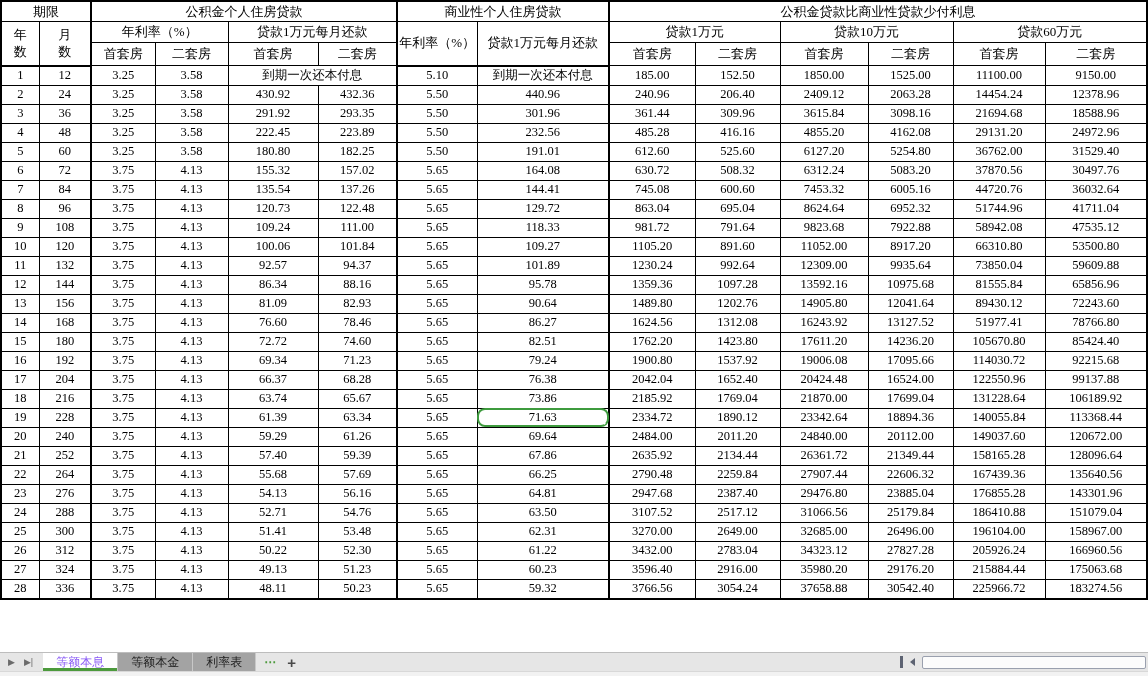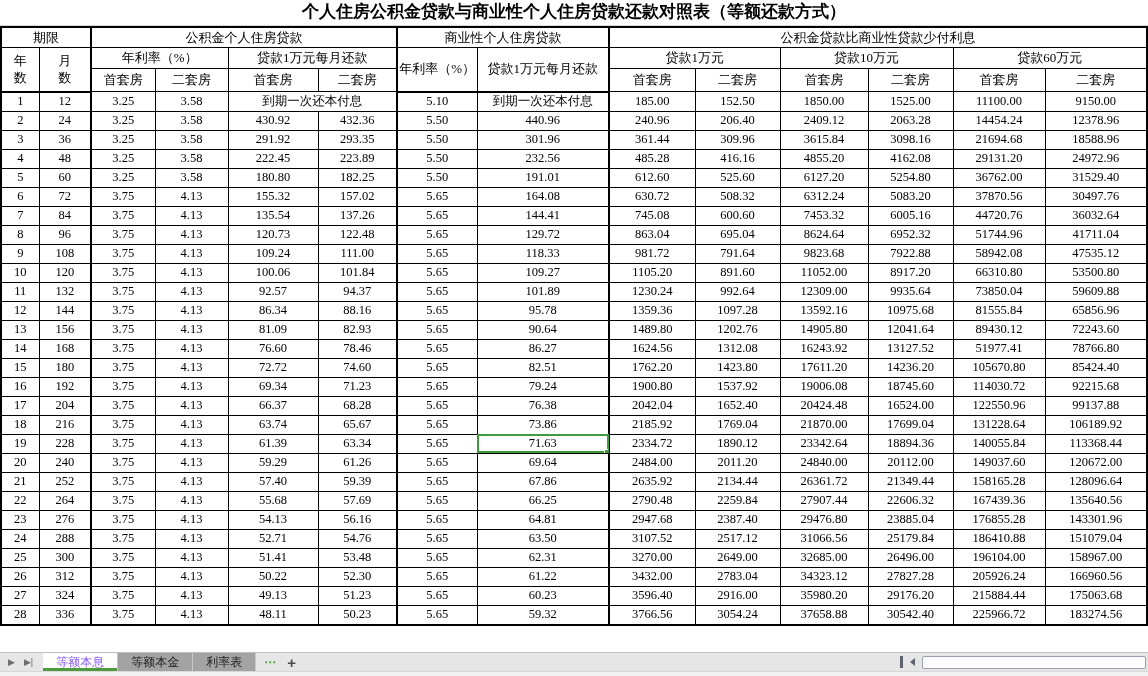--- a/index.html
+++ b/index.html
@@ -33,21 +33,21 @@
   table.sheet { border:2px solid #000; }
   thead th { font-weight:bold; font-size:13px; }
   tr.h1 th { height:19px; }
   tr.h2 th { height:20px; }
   tr.h3 th { height:22px; }
   .h3 th, .h2 th[rowspan] { border-bottom:2px solid #000; }
   tbody td { height:18px; font-size:12.5px; line-height:17px; }
   .sepR { border-right-width:2px !important; }
   .vert { display:inline-block; width:1.05em; line-height:1.35; word-break:break-all; white-space:normal; }
 
-  td.selected { position:relative; outline:2px solid var(--sel-green); outline-offset:-2px; }
+  td.selected { position:relative; outline:2px solid var(--sel-green); outline-offset:-2px;border-radius:8px; }
   td.selected::after {
     content:""; position:absolute; right:-1px; bottom:-1px; width:5px; height:5px;
     background:var(--sel-green); border:1px solid #fff; box-sizing:border-box;
   }
 
   .tabbar {
     position:absolute; left:0; top:652px; width:1148px; height:19px;
     background:#e6e6e6; border-top:1px solid #bdbdbd; box-sizing:border-box;
     display:flex; align-items:stretch; font-size:12px; color:#333;
   }
@@ -75,21 +75,20 @@
   .status-strip {
     position:absolute; left:0; top:671px; width:1148px; height:5px;
     background:#f2f2f2; border-top:1px solid #d8d8d8; box-sizing:border-box;
   }
 </style>
 </head>
 <body>
 
 <div class="app">
   <div class="grid-area">
-    <div class="title">个人住房公积金贷款与商业性个人住房贷款还款对照表（等额还款方式）</div>
 
     <table class="sheet">
       <colgroup>
         <col style="width:38px">
           <col style="width:52px">
           <col style="width:64px">
           <col style="width:73px">
         <col style="width:90px">
           <col style="width:79px">
           <col style="width:80px">
@@ -377,21 +376,21 @@
             <td class="sepR">192</td>
             <td>3.75</td>
             <td>4.13</td>
             <td>69.34</td>
             <td class="sepR">71.23</td>
             <td>5.65</td>
             <td class="sepR">79.24</td>
             <td>1900.80</td>
             <td>1537.92</td>
             <td>19006.08</td>
-            <td>18745.60</td>
+            <td>17095.66</td>
             <td>114030.72</td>
             <td>92215.68</td>
           </tr>
           <tr>
             <td>17</td>
             <td class="sepR">204</td>
             <td>3.75</td>
             <td>4.13</td>
             <td>66.37</td>
             <td class="sepR">68.28</td>

